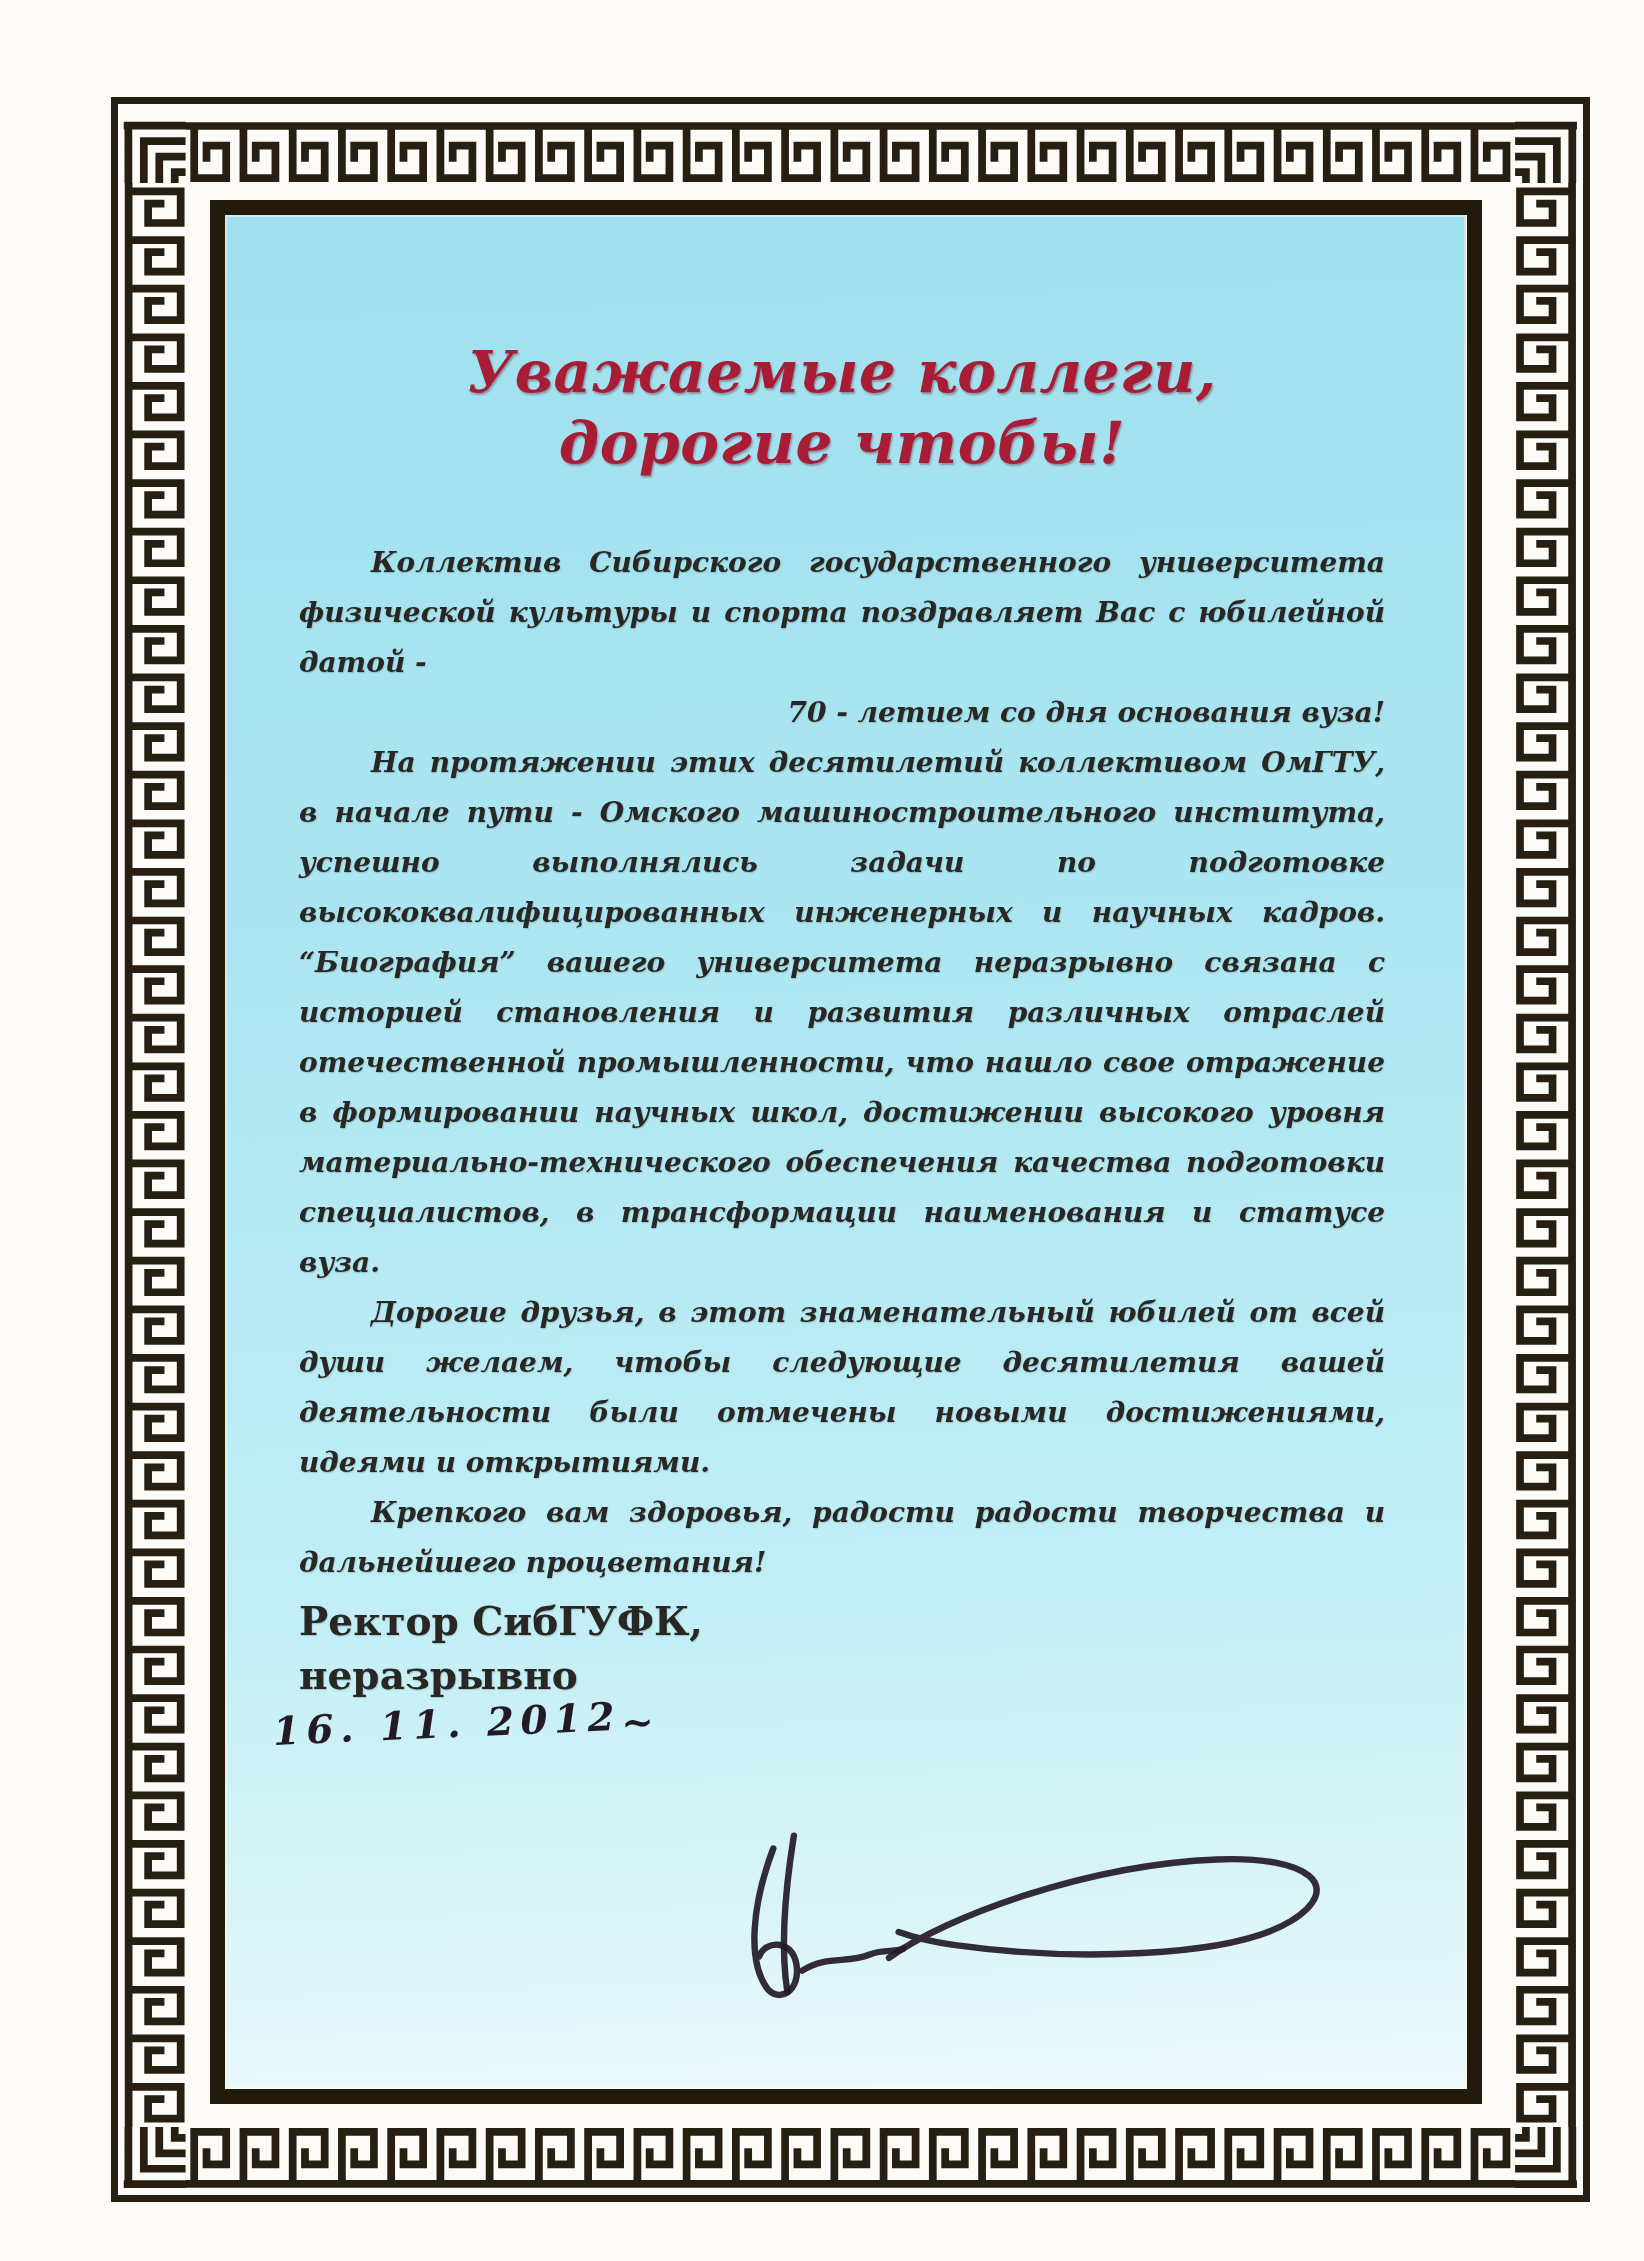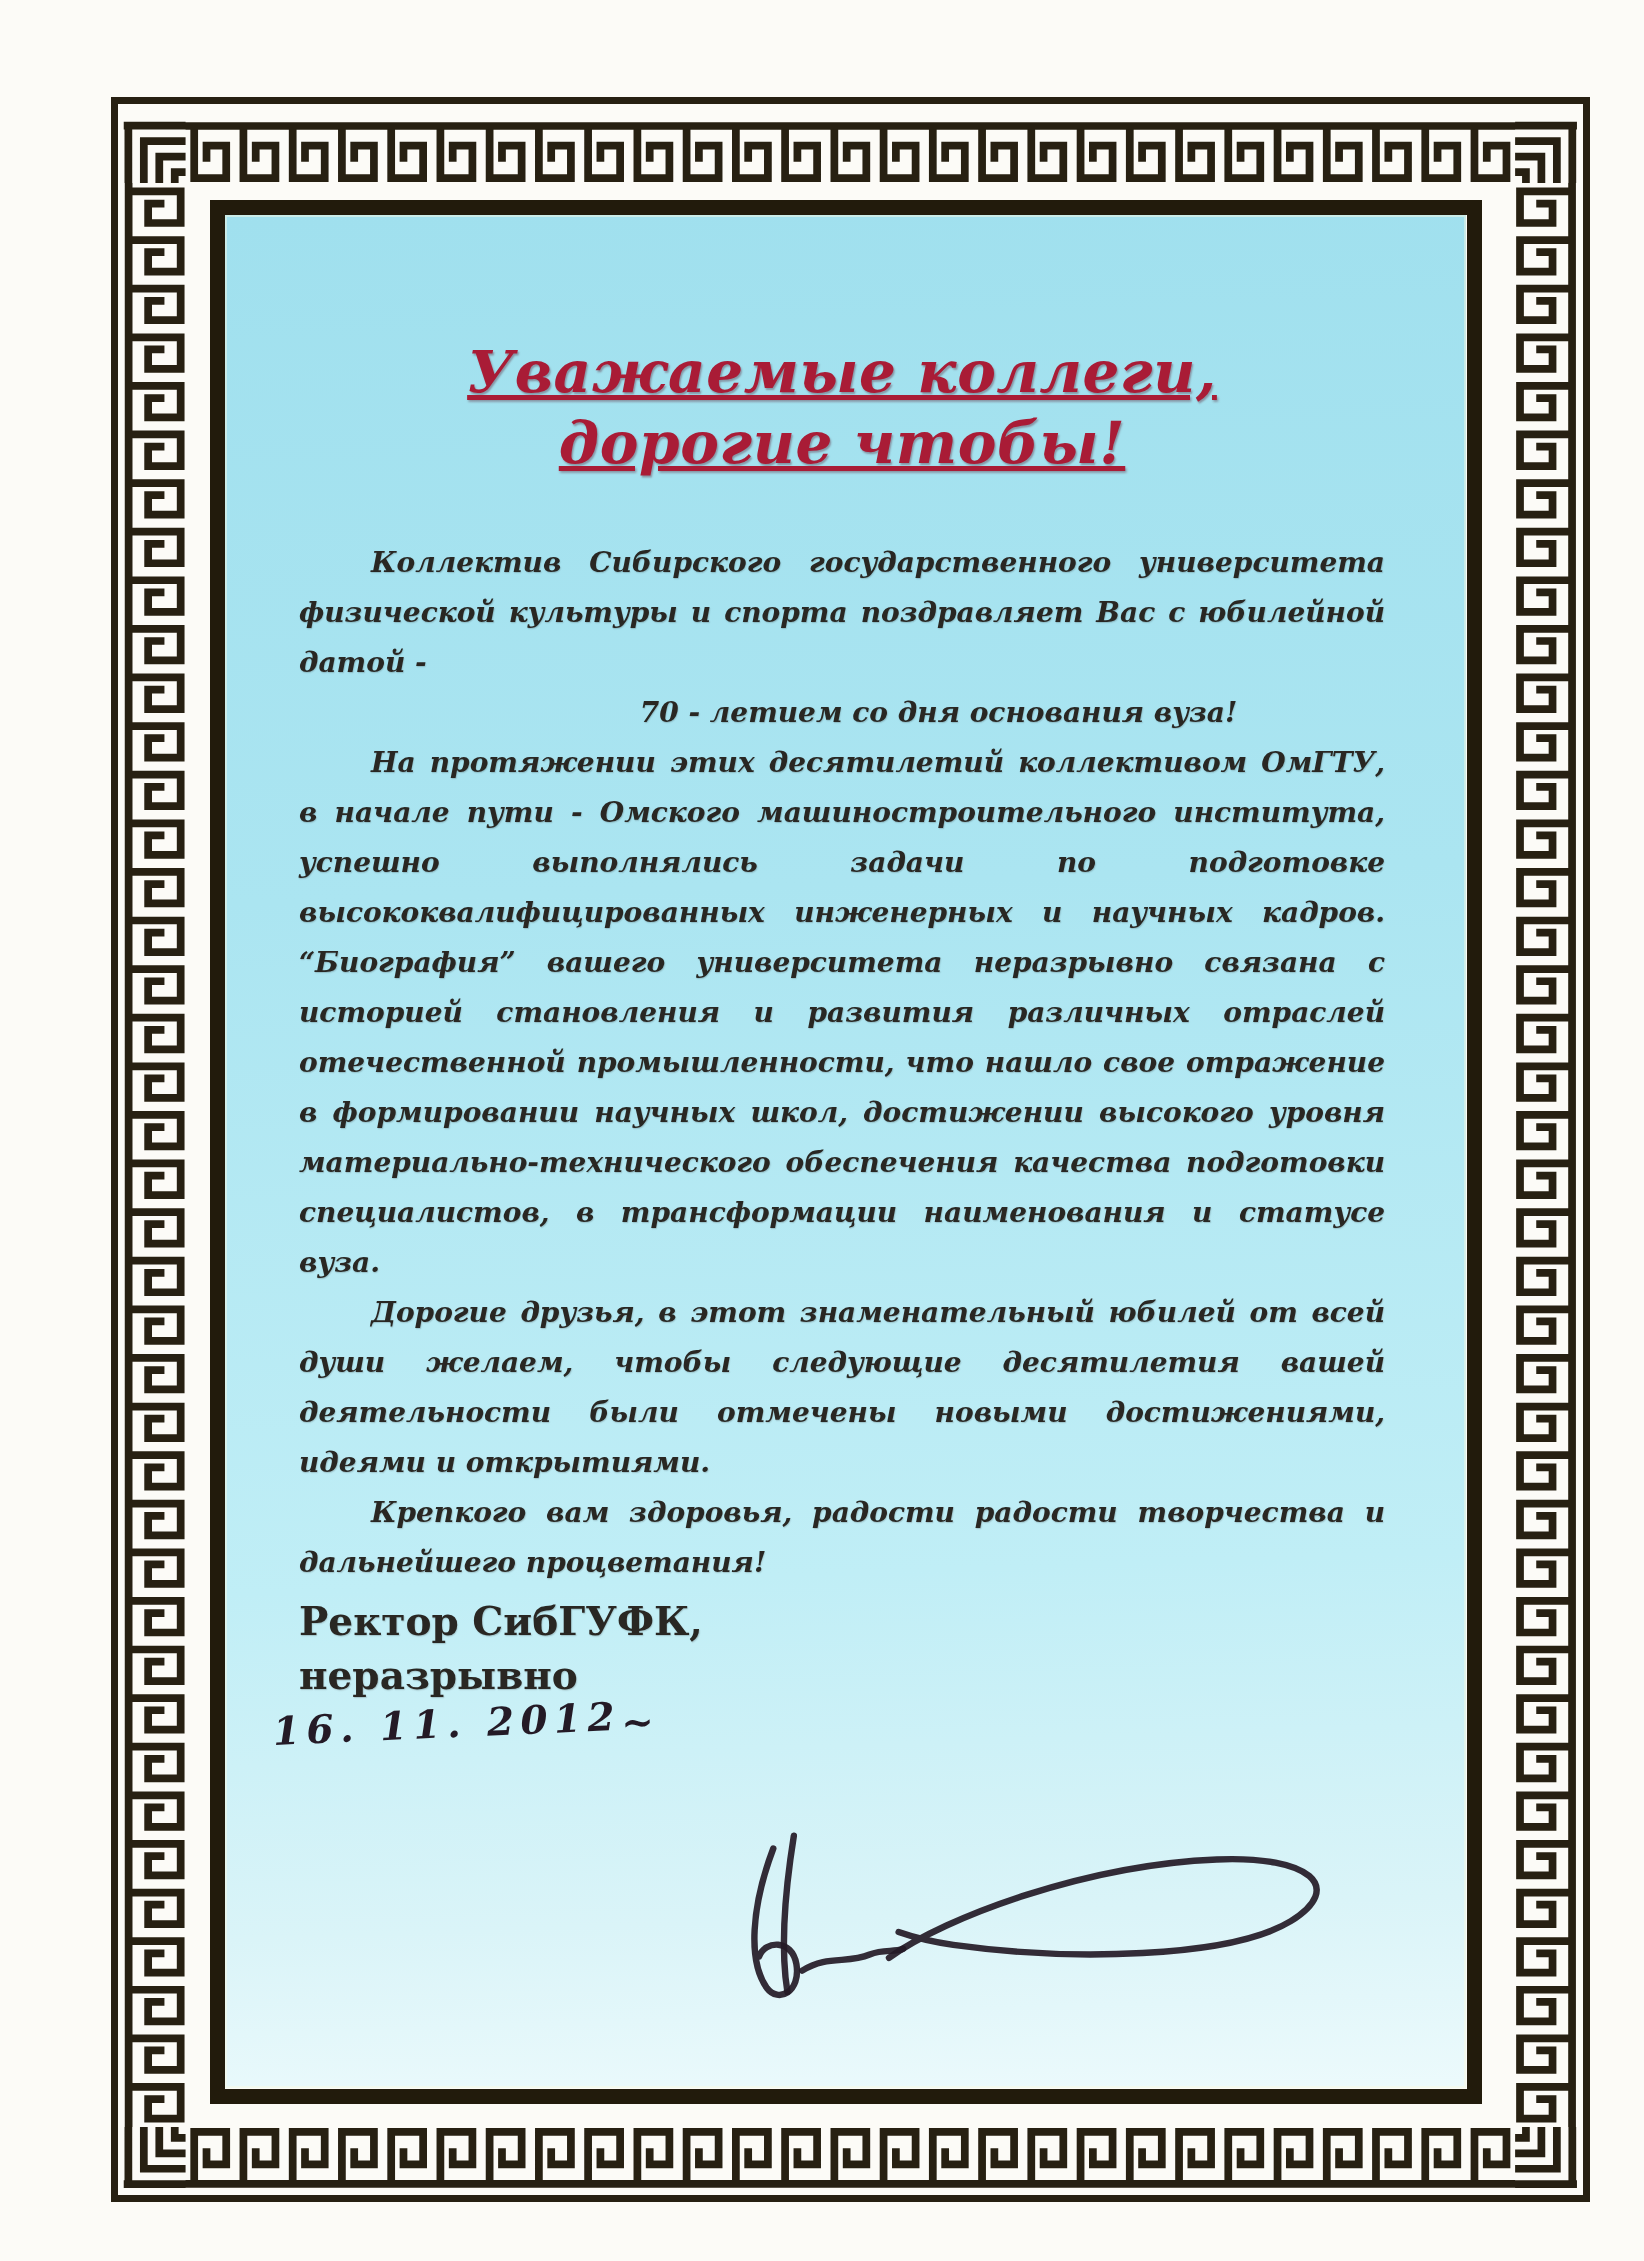--- a/index.html
+++ b/index.html
@@ -35,30 +35,29 @@
     position:absolute;left:225px;top:215px;width:1241px;height:1873px;
     box-sizing:border-box;padding:122px 81px 0 74px;
     background:linear-gradient(178deg,var(--panel-top) 0%,#abe5f1 36%,#c0eef6 72%,#daf4f8 90%,var(--panel-bottom) 100%);
     box-shadow:inset 0 0 0 1.9px rgba(255,250,225,.45);
   }
   .title{
     margin:0 0 59px 0;text-align:center;
     font-size:58px;line-height:1.22;font-style:italic;font-weight:bold;
     color:var(--title-red);letter-spacing:0.6px;
     text-shadow:1.3px 1.9px 1.9px rgba(80,10,25,.35);
-    text-decoration:underline;
   }
   .title-line{display:block;}
   .body-p{
     margin:0;font-size:28px;line-height:50px;
     font-style:italic;font-weight:bold;color:var(--body-ink);
     text-align:justify;text-indent:72px;
     text-shadow:0.6px 1.3px 1.3px rgba(30,30,30,.22);
   }
-  .jubilee{text-align:center;text-indent:0;padding-left:193px;}
+  .jubilee{text-align:right;text-indent:0;padding-left:193px;}
   .signoff{
     display:flex;align-items:flex-end;margin-top:6.4px;
     font-size:39px;line-height:1.4;font-weight:bold;
     color:var(--body-ink);text-shadow:0.6px 1.3px 1.3px rgba(30,30,30,.22);
   }
   .signoff-name{margin-left:auto;padding-right:13px;}
   .date-hand{
     margin:5.2px 0 0 -26px;
     font-size:39px;font-style:italic;font-weight:bold;
     color:var(--hand-ink);letter-spacing:6.4px;

